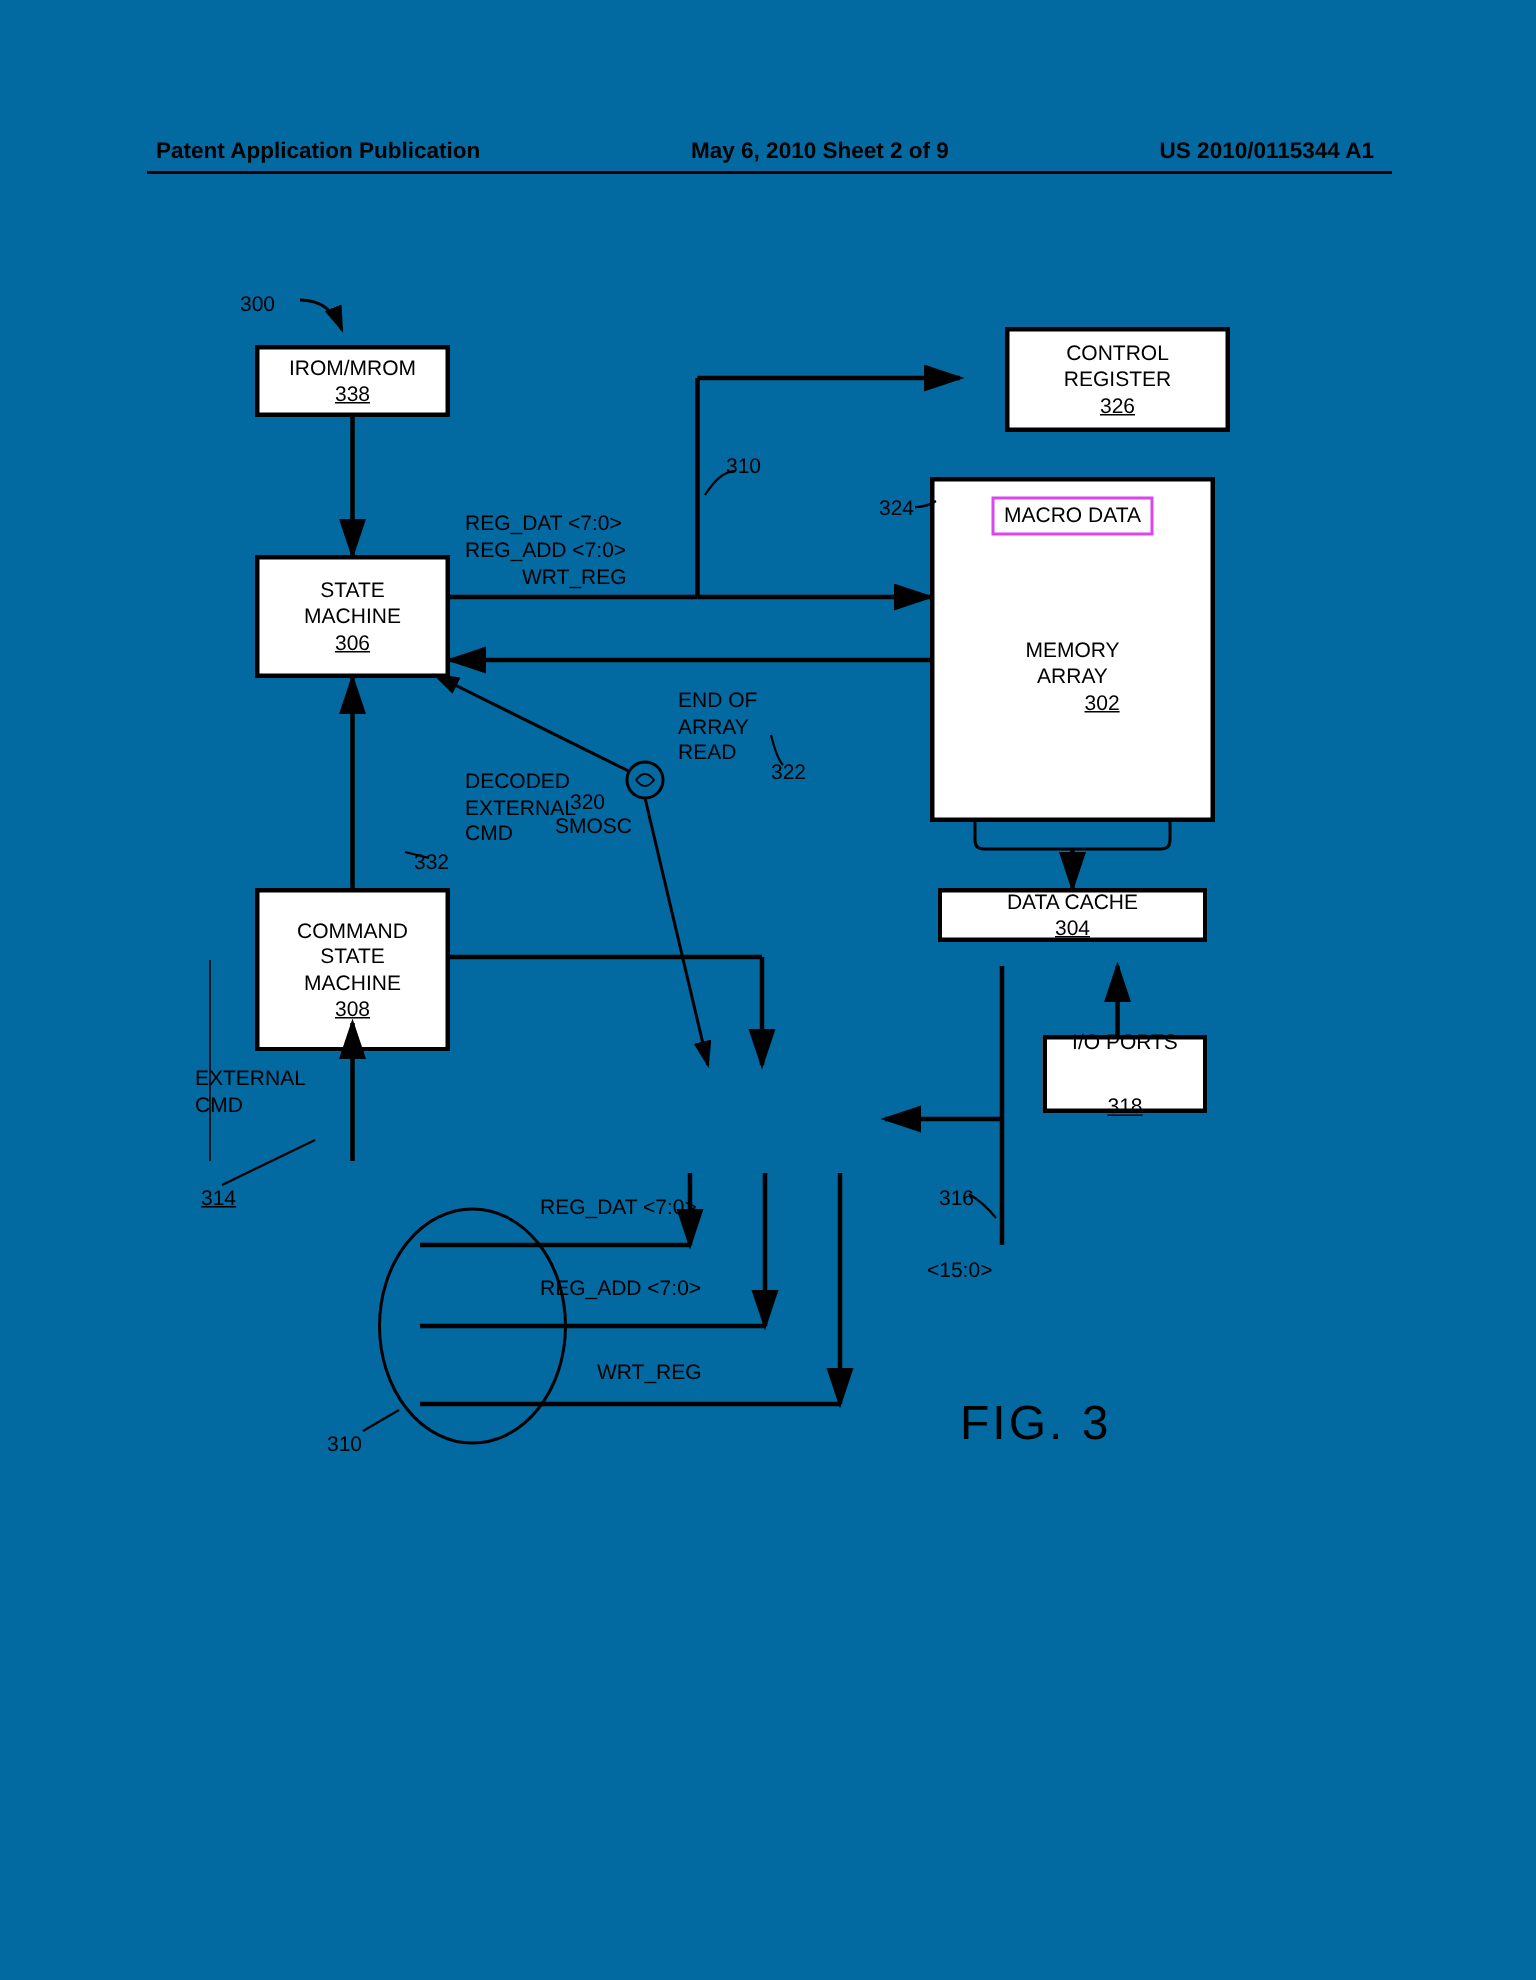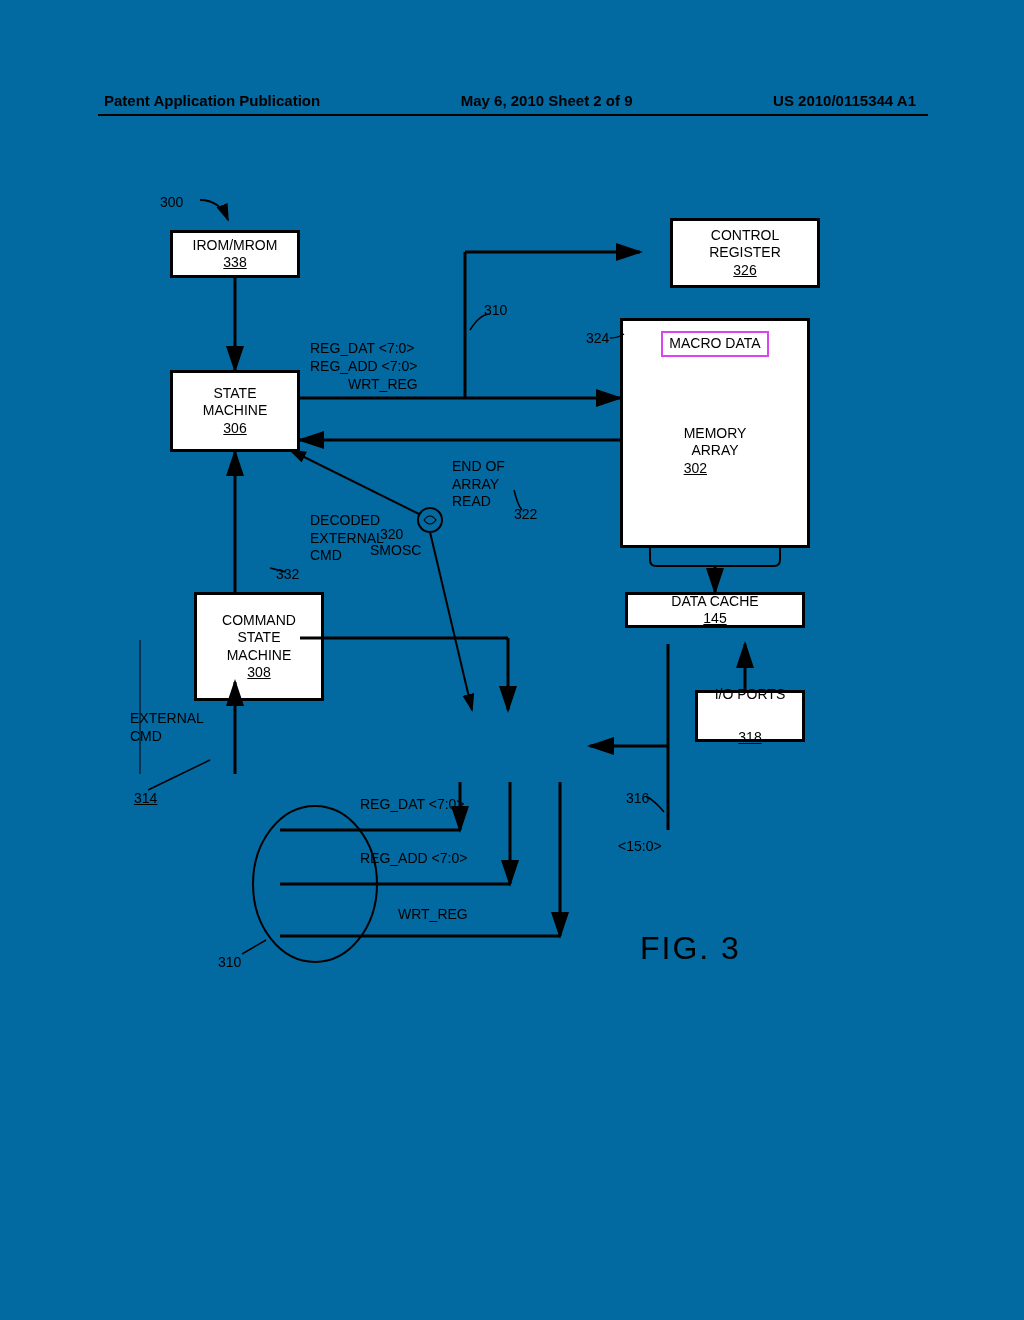--- a/index.html
+++ b/index.html
@@ -107,38 +107,38 @@
     </div>
 
     <div class="box" style="left:0; top:140px; width:130px; height:82px;">
       <div style="white-space:pre;">STATE
 MACHINE</div>
       <div class="underline">306</div>
     </div>
 
     <div class="box" style="left:450px; top:88px; width:190px; height:230px; justify-content:flex-start; padding-top:6px;">
       <div class="inner-box">MACRO DATA</div>
-      <div style="flex:1; display:flex; flex-direction:column; justify-content:center; align-items:flex-start;">
+      <div style="flex:1; display:flex; flex-direction:column; justify-content:center; align-items:flex-end;">
         <div style="white-space:pre;">MEMORY
 ARRAY</div>
         <div class="underline">302</div>
       </div>
     </div>
     <div class="label" style="left:416px; top:100px;">324</div>
 
-    <div class="box" style="left:0; top:362px; width:130px; height:109px;margin-left:24px;">
+    <div class="box" style="left:0; top:362px; width:130px; height:109px;">
       <div style="white-space:pre;">COMMAND
 STATE
 MACHINE</div>
       <div class="underline">308</div>
     </div>
 
     <div class="box" style="left:455px; top:362px; width:180px; height:36px;">
       <div>DATA CACHE</div>
-      <div class="underline">145</div>
+      <div class="underline">304</div>
     </div>
 
     <div class="box" style="left:525px; top:460px; width:110px; height:52px;gap:26px;">
       <div>I/O PORTS</div>
       <div class="underline">318</div>
     </div>
 
 
     <div class="label" style="left:140px; top:110px; text-align:left;">REG_DAT &lt;7:0&gt;</div>
     <div class="label" style="left:140px; top:128px; text-align:left;">REG_ADD &lt;7:0&gt;</div>

